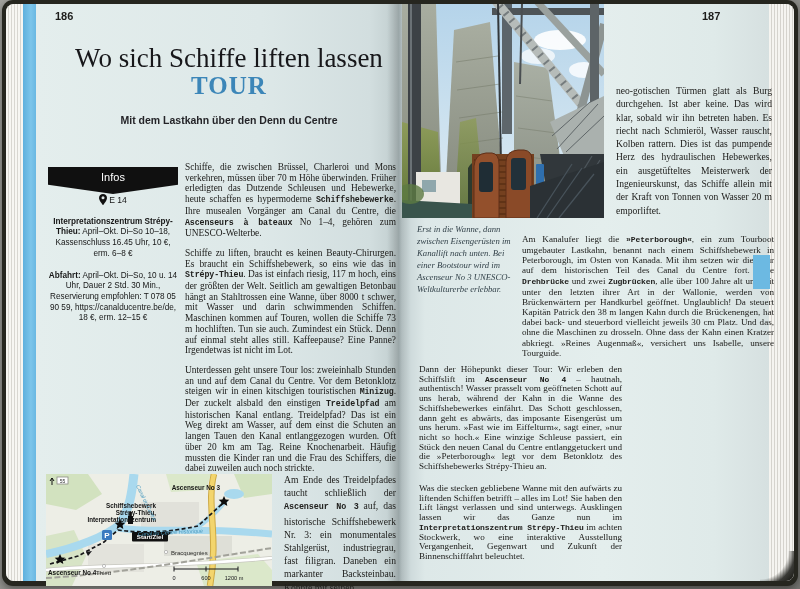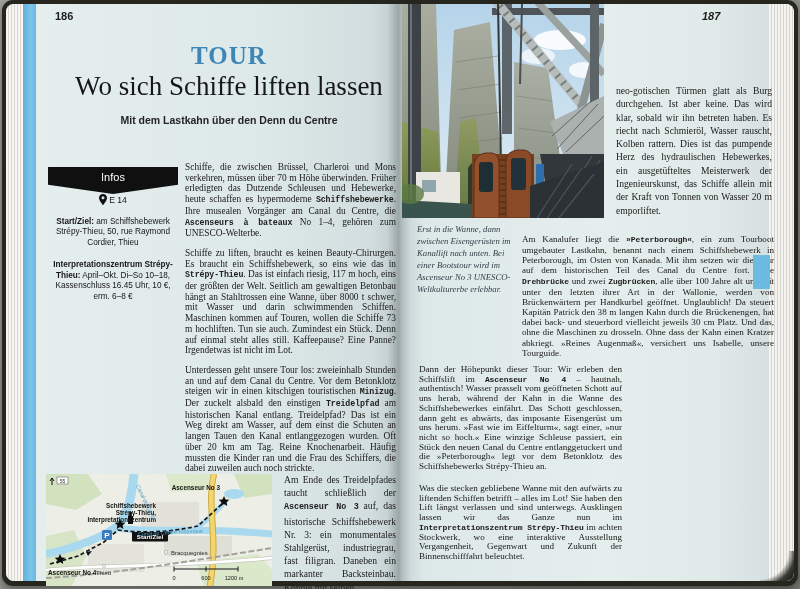--- a/index.html
+++ b/index.html
@@ -72,39 +72,39 @@
     <div class="abs" id="edge-left"></div>
     <div class="abs" id="edge-blue"></div>
     <div class="abs" id="page-left"></div>
     <div class="abs" id="page-right"></div>
     <div class="abs" id="edge-right"></div>
     <div class="abs" id="corner-curl"></div>
     <div class="abs" id="spine-shadow"></div>
   </div>
 
   <div class="abs pagenum" style="left:55px;top:10px;">186</div>
-  <div class="abs pagenum" style="left:702px;top:10px;font-style:italic;">187</div>
+  <div class="abs pagenum" style="left:702px;top:10px;">187</div>
 
   <div class="abs" id="title-block">
+    <div id="main-title">Wo sich Schiffe liften lassen</div>
     <div id="kicker" style="color: rgb(60, 134, 184);">TOUR</div>
-    <div id="main-title">Wo sich Schiffe liften lassen</div>
     <div id="subtitle">Mit dem Lastkahn über den Denn du Centre</div>
   </div>
 
   <div class="abs" id="info-box">
     <div id="info-header">Infos</div>
     <div id="info-body">
       <div id="loc-row">
         <svg width="8" height="11" viewBox="0 0 8 11">
           <path d="M4 0C1.8 0 0 1.7 0 3.9 0 6.7 4 11 4 11s4-4.3 4-7.1C8 1.7 6.2 0 4 0z" fill="#111"></path>
           <circle cx="4" cy="3.8" r="1.5" fill="#dfe9e9"></circle>
         </svg><span>E 14</span>
       </div>
-      <div class="sec"><span class="bt">Start/Ziel:</span><span> am Schiffshebewerk Strépy-Thieu, 50, rue Raymond Cordier, Thieu</span></div>
       <div class="sec"><span class="bt">Interpretationszentrum Strépy-Thieu:</span><span> April–Okt. Di–So 10–18, Kassenschluss 16.45 Uhr, 10 €, erm. 6–8 €</span></div>
+      <div class="sec"><span class="bt">Abfahrt:</span><span> April–Okt. Di–So, 10 u. 14 Uhr, Dauer 2 Std. 30 Min., Reservierung empfohlen: T 078 05 90 59, https://canalducentre.be/de, 18 €, erm. 12–15 €</span></div>
     </div>
   </div>
 
   <div class="abs body-text" id="col-left-main">
     <p><span>Schiffe, die zwischen Brüssel, Charleroi und Mons verkehren, müssen über 70 m Höhe überwinden. Früher erledigten das Dutzende Schleusen und Hebewerke, heute schaffen es hypermoderne </span><span class="bt">Schiffshebewerke</span><span>. Ihre musealen Vorgänger am Canal du Centre, die </span><span class="bt">Ascenseurs à bateaux</span><span> No 1–4, gehören zum UNESCO-Welterbe.</span></p>
     <p><span>Schiffe zu liften, braucht es keinen Beauty-Chirurgen. Es braucht ein Schiffshebewerk, so eins wie das in </span><span class="bt">Strépy-Thieu</span><span>. Das ist einfach riesig, 117 m hoch, eins der größten der Welt. Seitlich am gewaltigen Betonbau hängt an Stahltrossen eine Wanne, über 8000 t schwer, mit Wasser und darin schwimmenden Schiffen. Maschinen kommen auf Touren, wollen die Schiffe 73 m hochliften. Tun sie auch. Zumindest ein Stück. Denn auf einmal steht alles still. Kaffeepause? Eine Panne? Irgendetwas ist nicht im Lot.</span></p>
     <p><span>Unterdessen geht unsere Tour los: zweieinhalb Stunden an und auf dem Canal du Centre. Vor dem Betonklotz steigen wir in einen kitschigen touristischen </span><span class="bt">Minizug</span><span>. Der zuckelt alsbald den einstigen </span><span class="bt">Treidelpfad</span><span> am historischen Kanal entlang. Treidelpfad? Das ist ein Weg direkt am Wasser, auf dem einst die Schuten an langen Tauen den Kanal entlanggezogen wurden. Oft über 20 km am Tag. Reine Knochenarbeit. Häufig mussten die Kinder ran und die Frau des Schiffers, die dabei zuweilen auch noch strickte.</span></p>
   </div>
 
   <div class="abs body-text" id="col-left-bottom"><span>Am Ende des Treidelpfades taucht schließlich der </span><span class="bt">Ascenseur No 3</span><span> auf, das historische Schiffshebewerk Nr. 3: ein monumentales Stahlgerüst, industriegrau, fast filigran. Daneben ein markanter Backsteinbau. Könnte mit seinen</span></div>

